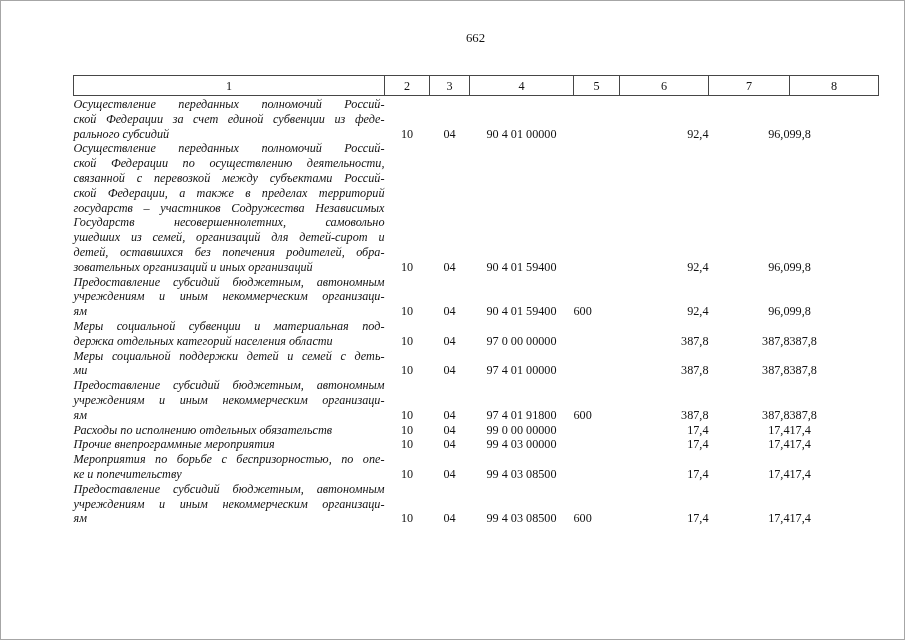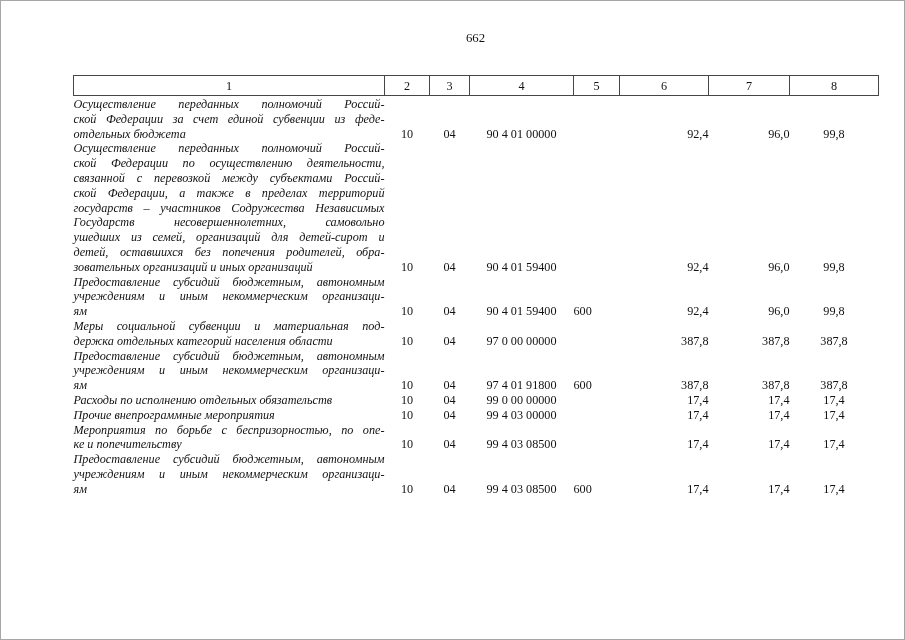--- a/index.html
+++ b/index.html
@@ -62,21 +62,21 @@
   td.label-cell .line { text-align: left; }
   td.label-cell .line.jfull {
     text-align: justify;
     text-align-last: justify;
   }
   td.num { white-space: nowrap; }
   td.c2, td.c3, td.c4 { text-align: center; }
   td.c5 { text-align: left; padding-right: 0; }
   td.c6 { text-align: right; padding-right: 8px; }
   td.c7 { text-align: right; padding-right: 1px; }
-  td.c8 { text-align: center; padding-right: 8px; }
+  td.c8 { text-align: left; padding-right: 8px; }
 </style>
 </head>
 <body>
 
 <div class="page">
   <div class="page-number">662</div>
 
   <table class="budget-table">
     <colgroup>
       <col style="width:311px">
@@ -98,21 +98,21 @@
           <td class="hcell c6">6</td>
           <td class="hcell c7">7</td>
           <td class="hcell c8">8</td>
         </tr>
     </thead>
     <tbody id="table-body">
         <tr>
           <td class="label-cell">
             <div class="line jfull">Осуществление переданных полномочий Россий-</div>
             <div class="line jfull">ской Федерации за счет единой субвенции из феде-</div>
-            <div class="line">отдельных бюджета</div>
+            <div class="line">рального субсидий</div>
           </td>
           <td class="num c2">10</td>
           <td class="num c3">04</td>
           <td class="num c4">90 4 01 00000</td>
           <td class="num c5"></td>
           <td class="num c6">92,4</td>
           <td class="num c7">96,0</td>
           <td class="num c8">99,8</td>
         </tr>
         <tr>
@@ -157,20 +157,33 @@
           <td class="num c2">10</td>
           <td class="num c3">04</td>
           <td class="num c4">97 0 00 00000</td>
           <td class="num c5"></td>
           <td class="num c6">387,8</td>
           <td class="num c7">387,8</td>
           <td class="num c8">387,8</td>
         </tr>
         <tr>
           <td class="label-cell">
+            <div class="line jfull">Меры социальной поддержки детей и семей с деть-</div>
+            <div class="line">ми</div>
+          </td>
+          <td class="num c2">10</td>
+          <td class="num c3">04</td>
+          <td class="num c4">97 4 01 00000</td>
+          <td class="num c5"></td>
+          <td class="num c6">387,8</td>
+          <td class="num c7">387,8</td>
+          <td class="num c8">387,8</td>
+        </tr>
+        <tr>
+          <td class="label-cell">
             <div class="line jfull">Предоставление субсидий бюджетным, автономным</div>
             <div class="line jfull">учреждениям и иным некоммерческим организаци-</div>
             <div class="line">ям</div>
           </td>
           <td class="num c2">10</td>
           <td class="num c3">04</td>
           <td class="num c4">97 4 01 91800</td>
           <td class="num c5">600</td>
           <td class="num c6">387,8</td>
           <td class="num c7">387,8</td>

